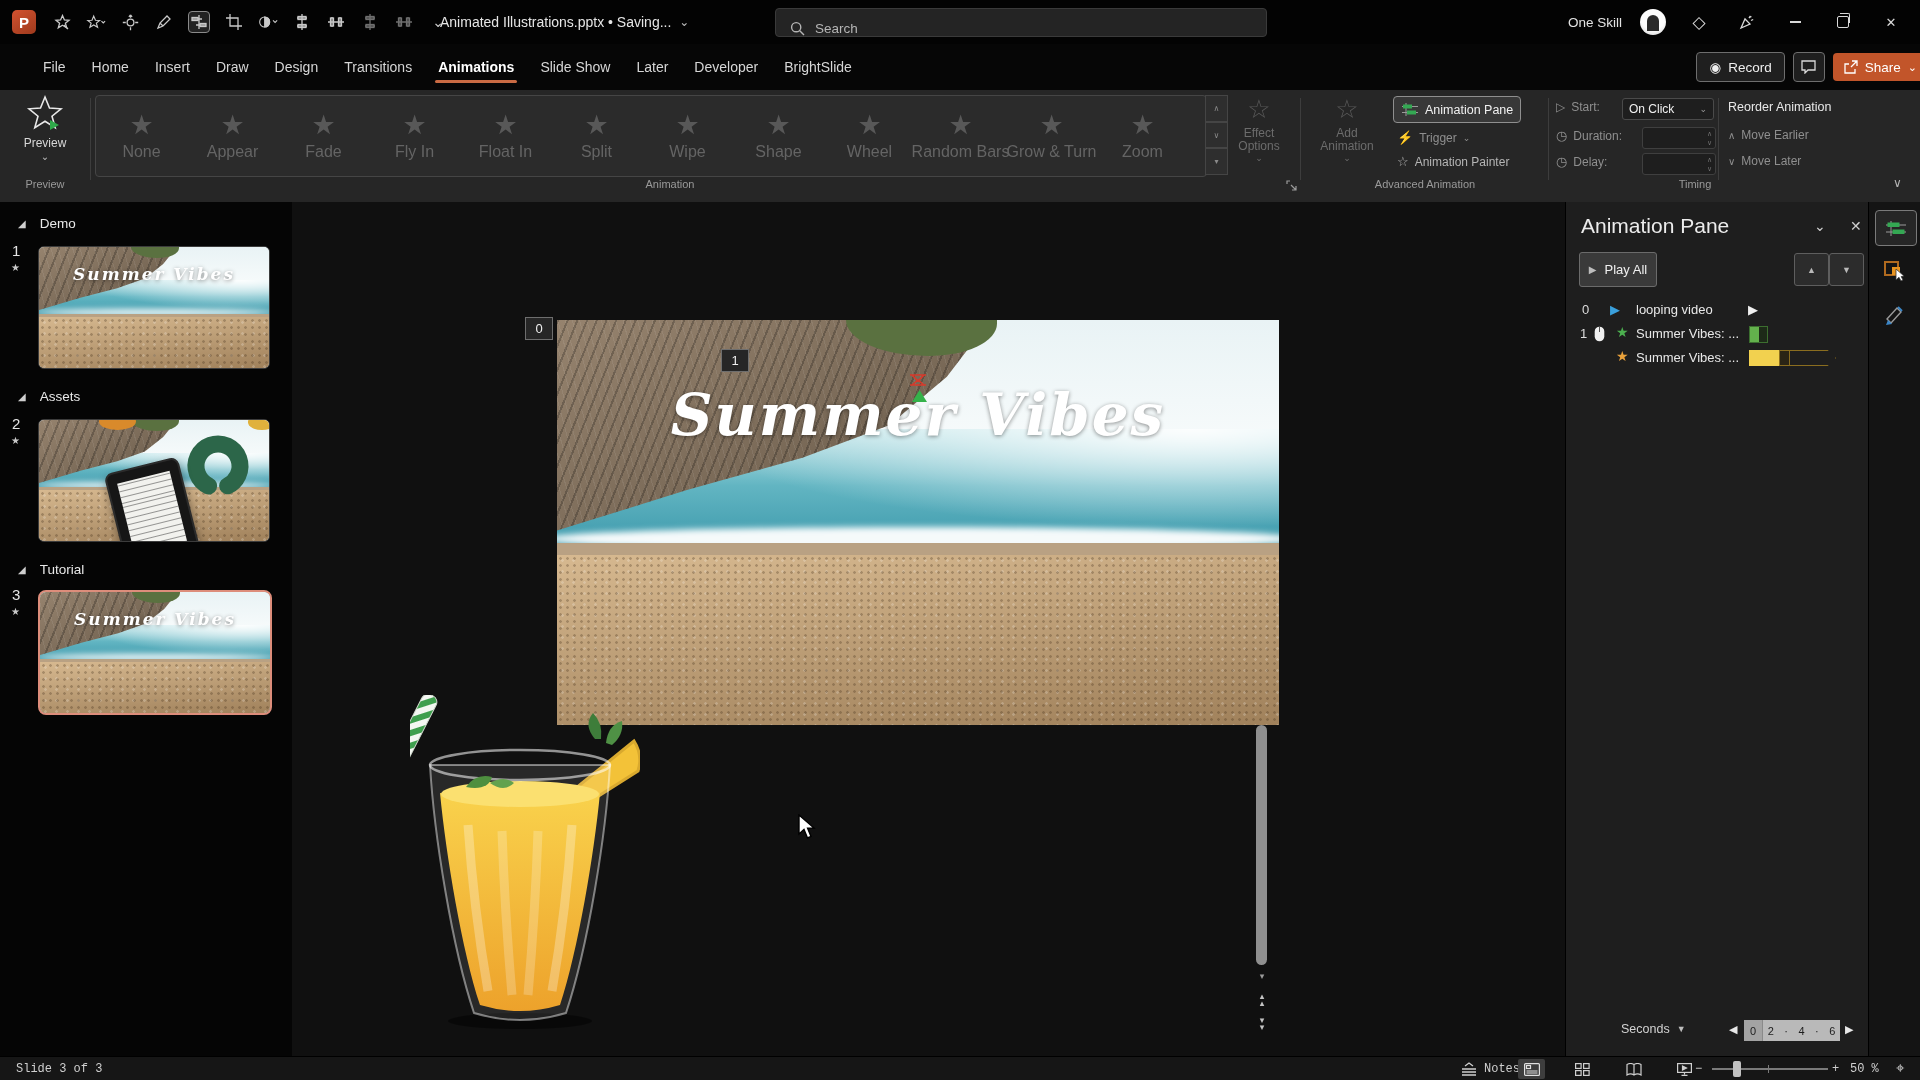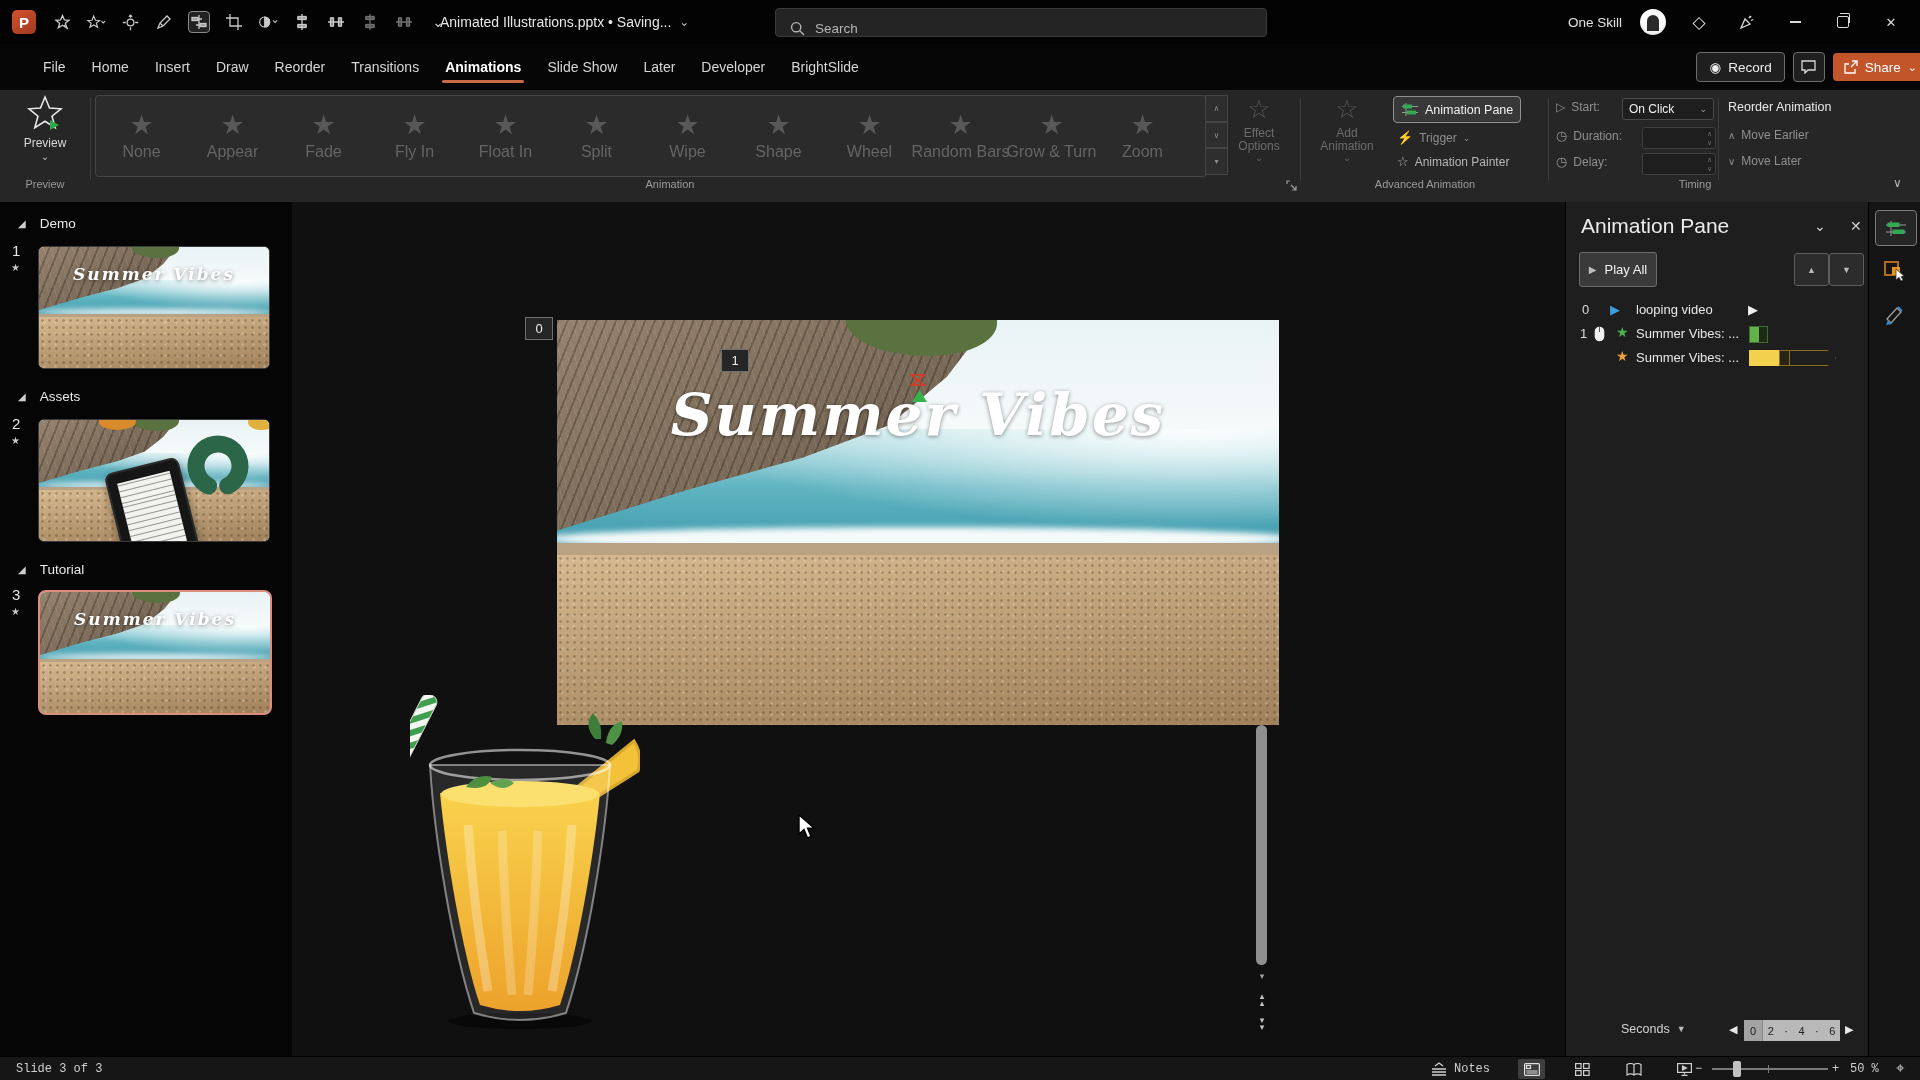--- a/index.html
+++ b/index.html
@@ -242,21 +242,21 @@
     <span class="win-btn">✕</span>
   </div>
 </div>
 
 <div class="tabrow">
   <div class="tabs">
     <div class="tab">File</div>
     <div class="tab">Home</div>
     <div class="tab">Insert</div>
     <div class="tab">Draw</div>
-    <div class="tab">Reorder</div>
+    <div class="tab">Design</div>
     <div class="tab">Transitions</div>
     <div class="tab active">Animations</div>
     <div class="tab">Slide Show</div>
     <div class="tab">Later</div>
     <div class="tab">Developer</div>
     <div class="tab">BrightSlide</div>
   </div>
   <div class="tr-right">
     <div class="btn-record">
       <span>◉</span>
@@ -637,21 +637,21 @@
         <path d="M3 15 l4 4 l-6 1 Z" fill="#3a86c8"></path>
         <path d="M13 2 l4 4" stroke="#3a86c8" stroke-width="2"></path>
       </svg>
   </div>
 </div>
 
 <div class="statusbar">
   <div class="sb-item" style="left:16px;">
     <span>Slide 3 of 3</span>
   </div>
-  <div class="sb-item" style="left:1430px;">
+  <div class="sb-item" style="left:1460px;">
     <svg width="18" height="14" viewBox="0 0 18 14" fill="none" stroke="#cfcfcf" stroke-width="1.3">
         <path d="M5 4 L9 1 L13 4"></path>
         <path d="M2 7 h14 M2 10 h14 M2 13 h14"></path>
       </svg>
     <span>Notes</span>
   </div>
   <div class="sb-item" style="left:1518px;">
     <span class="view-btn sel">
         <svg width="16" height="13" viewBox="0 0 16 13" fill="none" stroke="#e0e0e0" stroke-width="1.2">
           <rect x="0.6" y="0.6" width="14.8" height="11.8" rx="1"></rect>

